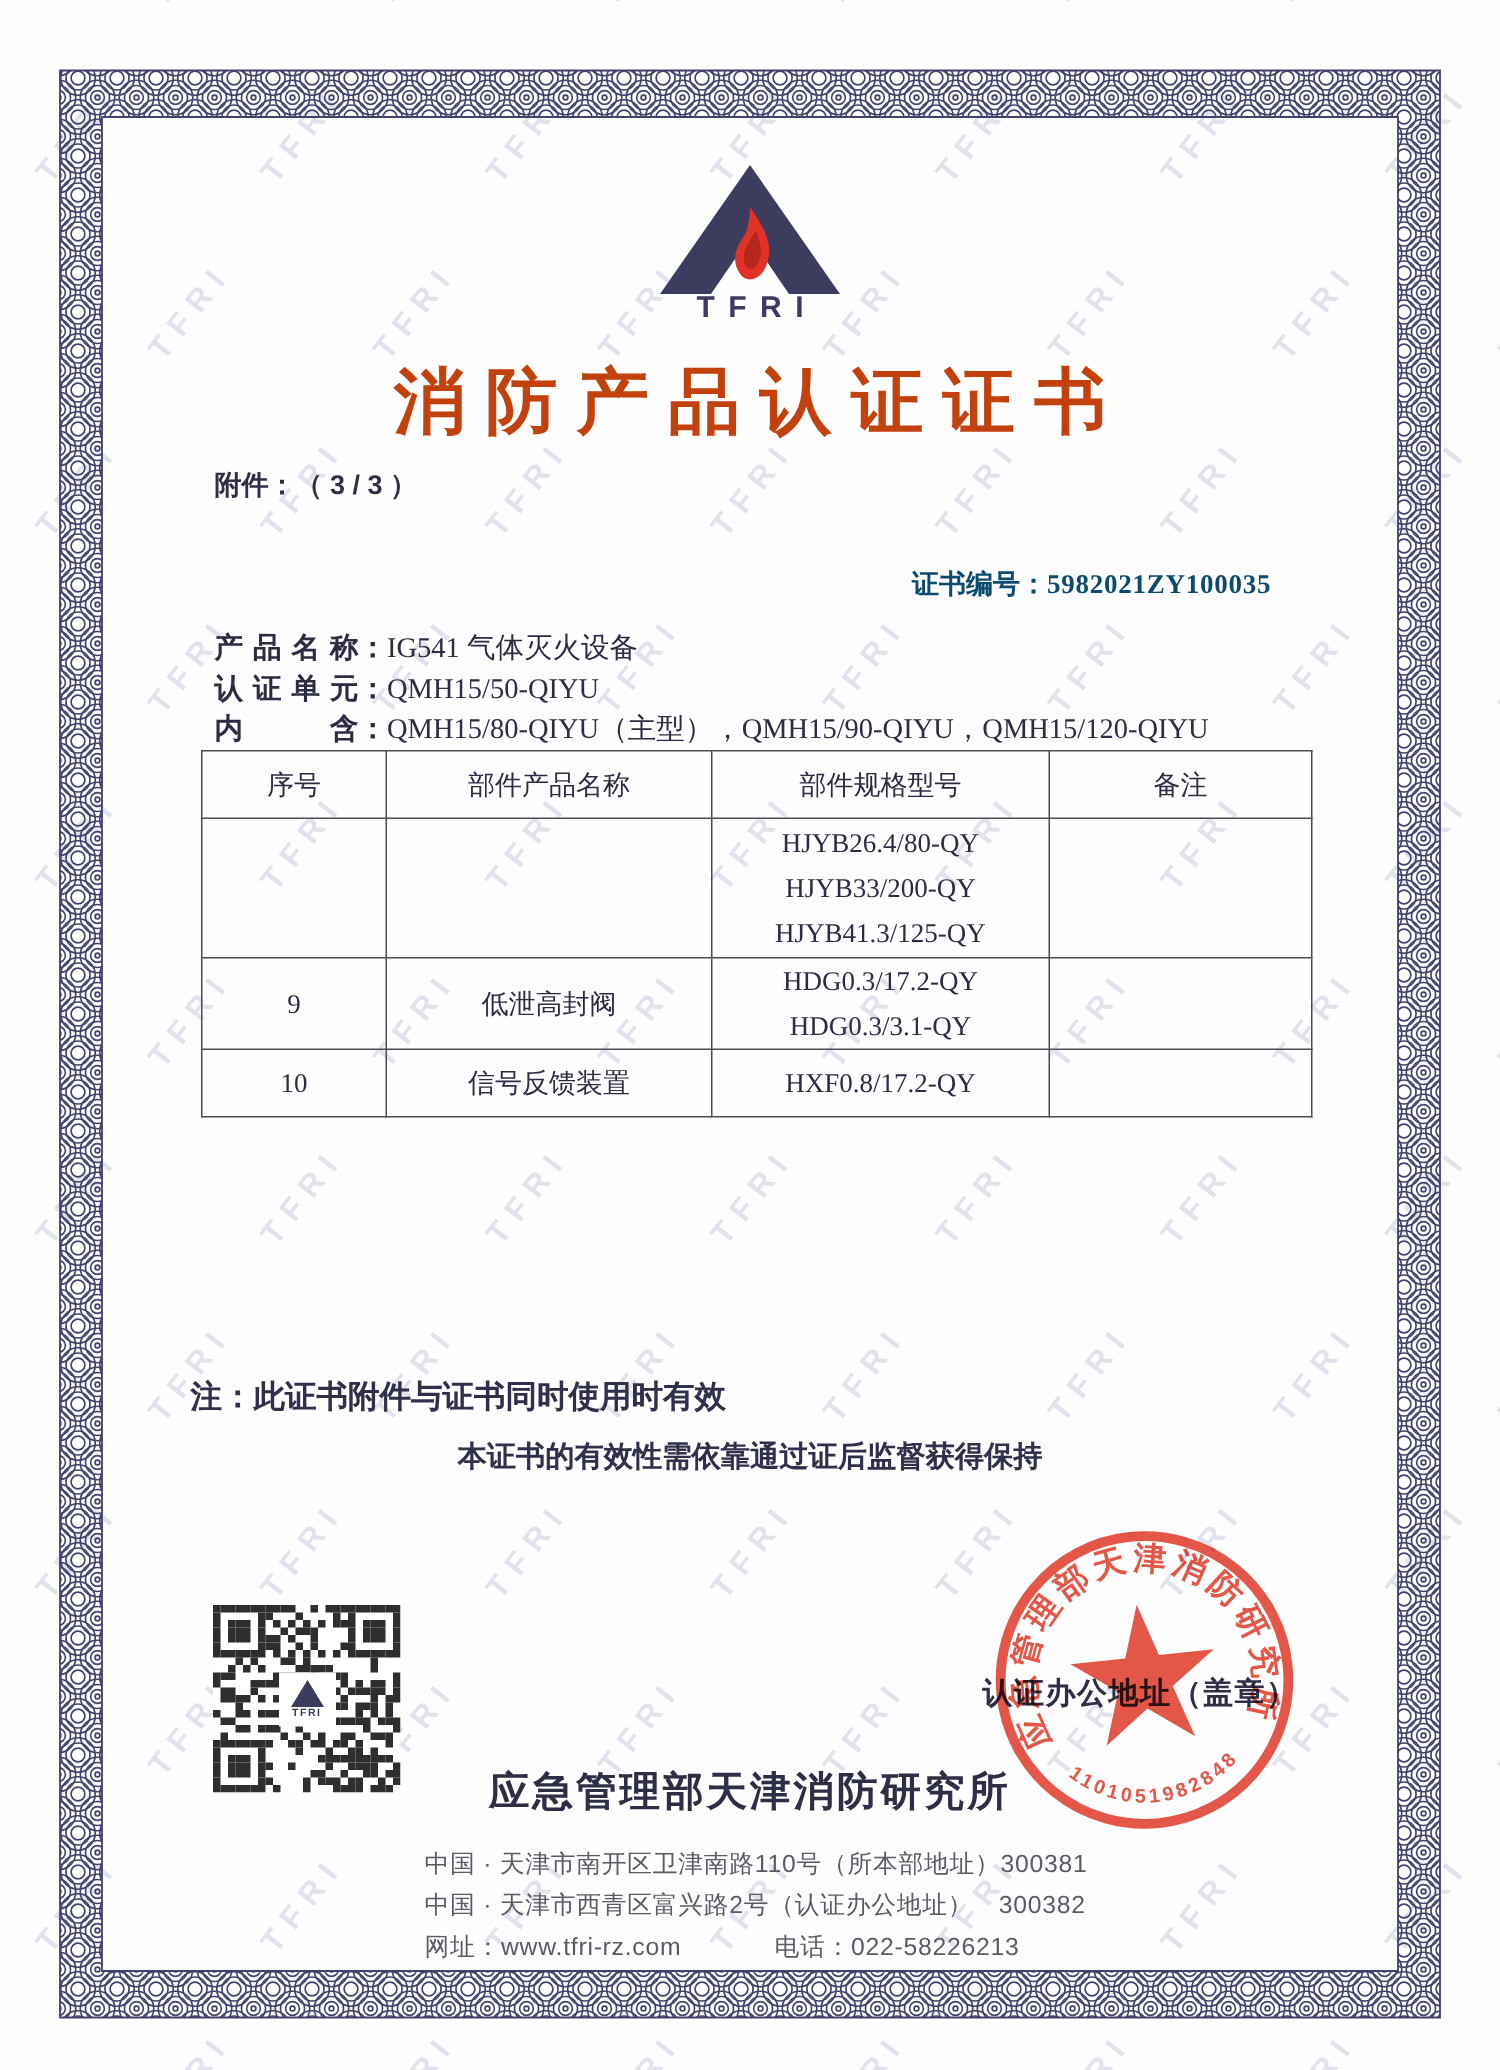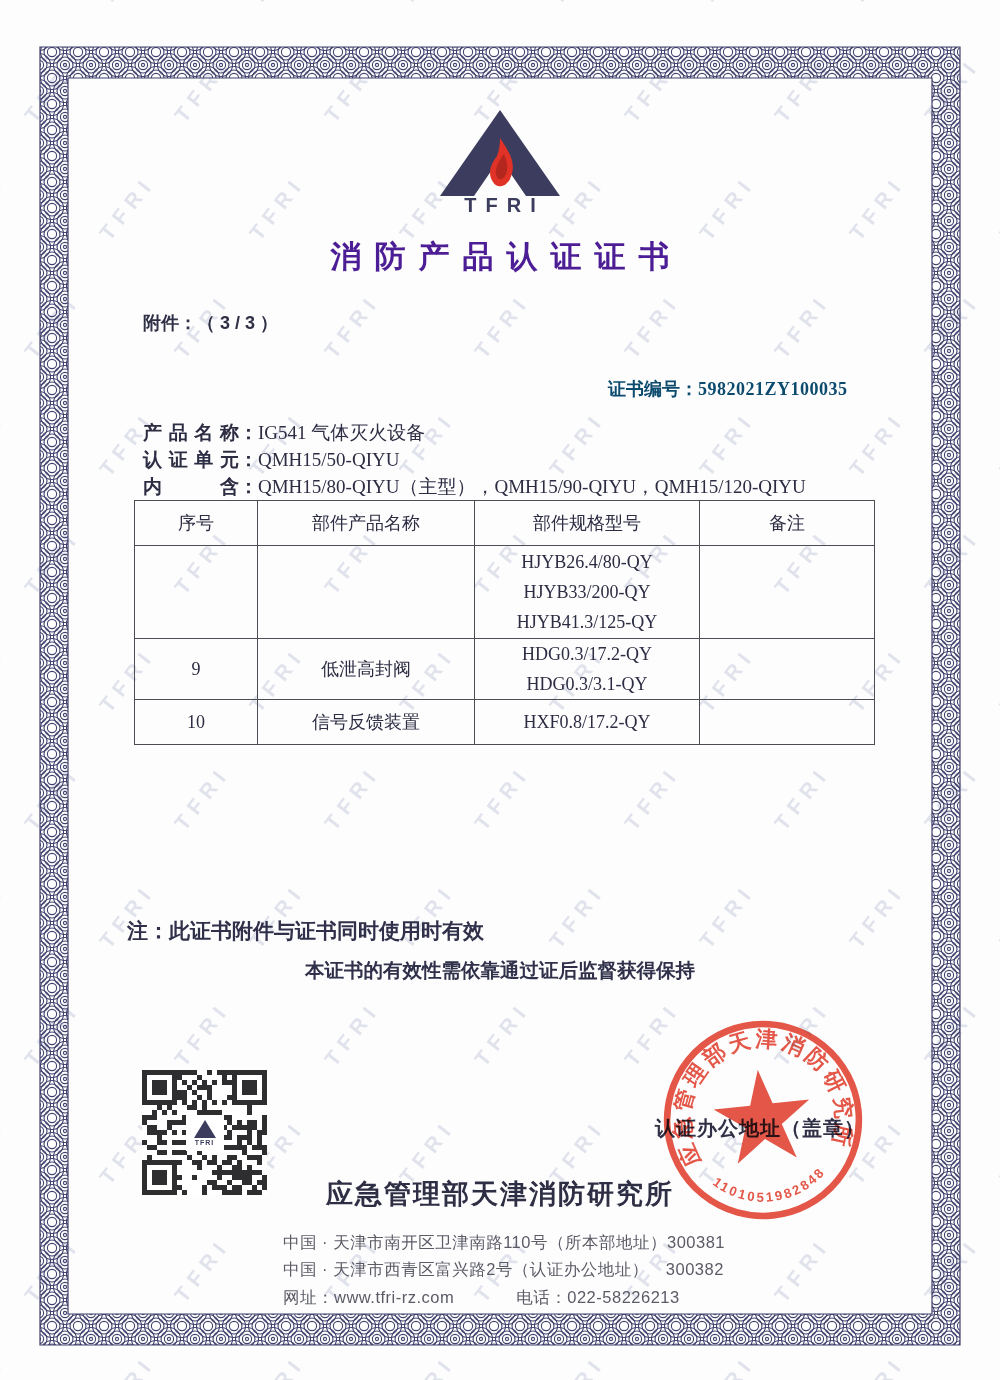--- a/index.html
+++ b/index.html
@@ -9,22 +9,22 @@
   #wm{position:absolute;inset:0;z-index:0;pointer-events:none;}
   .wm{position:absolute;transform:rotate(-52deg);color:#d3d6e3;font-size:21px;letter-spacing:7px;
       font-family:"Liberation Sans",sans-serif;font-weight:bold;opacity:.65;}
   
   .frame{position:absolute;left:0;top:0;z-index:1;}
   
   .logo{position:absolute;left:0;right:0;top:110px;text-align:center;z-index:2;}
   .logo svg{display:block;margin:0 auto;}
   .logo-text{font-family:"Liberation Sans",sans-serif;font-weight:bold;font-size:20px;
              letter-spacing:9px;color:#3c3c5e;margin-top:-4px;text-indent:9px;}
-  .title{position:absolute;left:0;right:0;top:236px;text-align:center;font-size:31px;font-weight:bold;
-         letter-spacing:13px;text-indent:13px;color:#4c1d95;z-index:2;}
+  .title{position:absolute;left:0;right:0;top:236px;text-align:center;font-size:48px;font-weight:bold;
+         letter-spacing:13px;text-indent:13px;color:#c2410c;z-index:2;}
   .attachment{position:absolute;left:143px;top:311px;font-size:18px;font-weight:bold;z-index:2;
               font-family:"Liberation Sans",sans-serif;color:#2f2f45;}
   .certno{position:absolute;left:608px;top:377px;font-size:18px;z-index:2;color:#0c4a6e;}
   .certno .lab{font-family:"Liberation Sans",sans-serif;font-weight:bold;}
   .certno .val{font-weight:bold;letter-spacing:.5px;}
   
   .fields{position:absolute;left:143px;top:419px;z-index:2;font-size:19px;}
   .frow{height:27px;line-height:27px;white-space:nowrap;}
   .flabel{display:inline-block;width:96px;text-align:justify;text-align-last:justify;
           font-family:"Liberation Sans",sans-serif;font-weight:bold;color:#2c2c42;vertical-align:top;}

